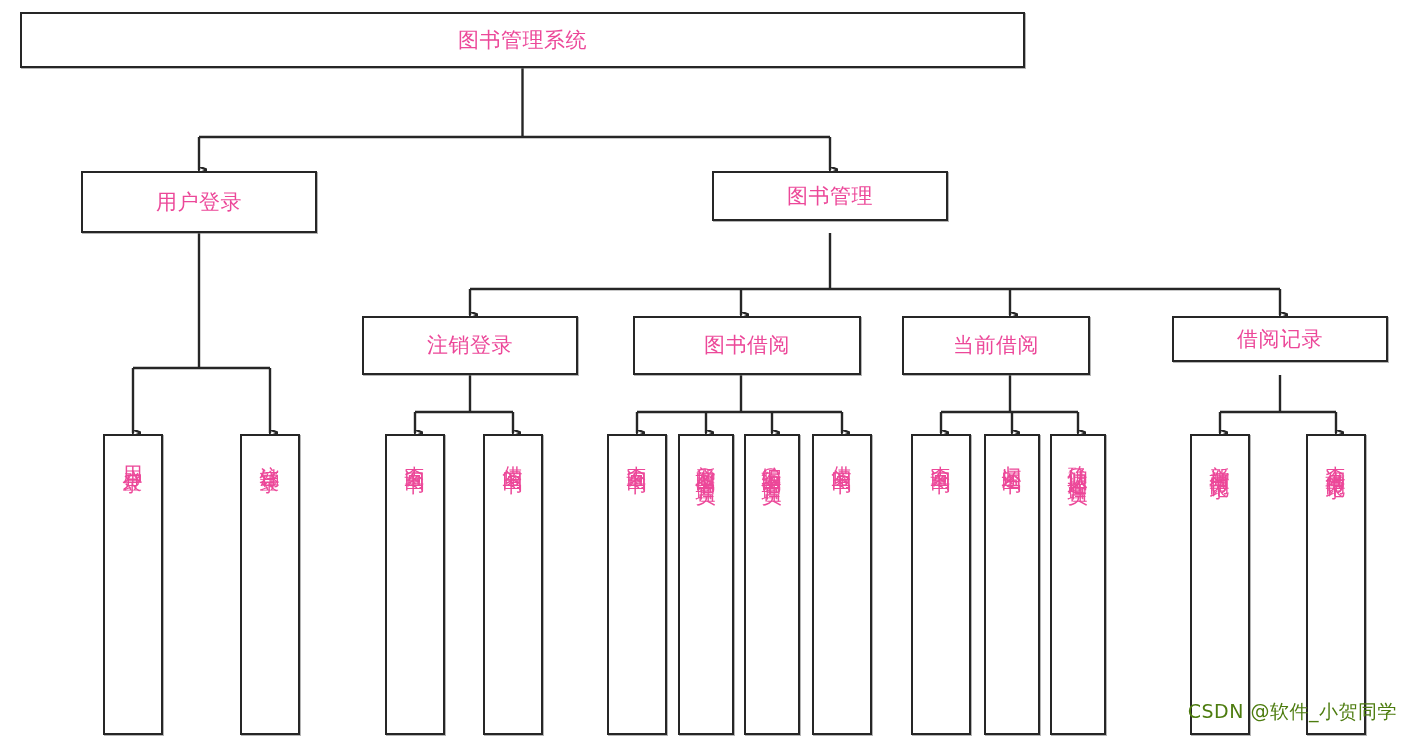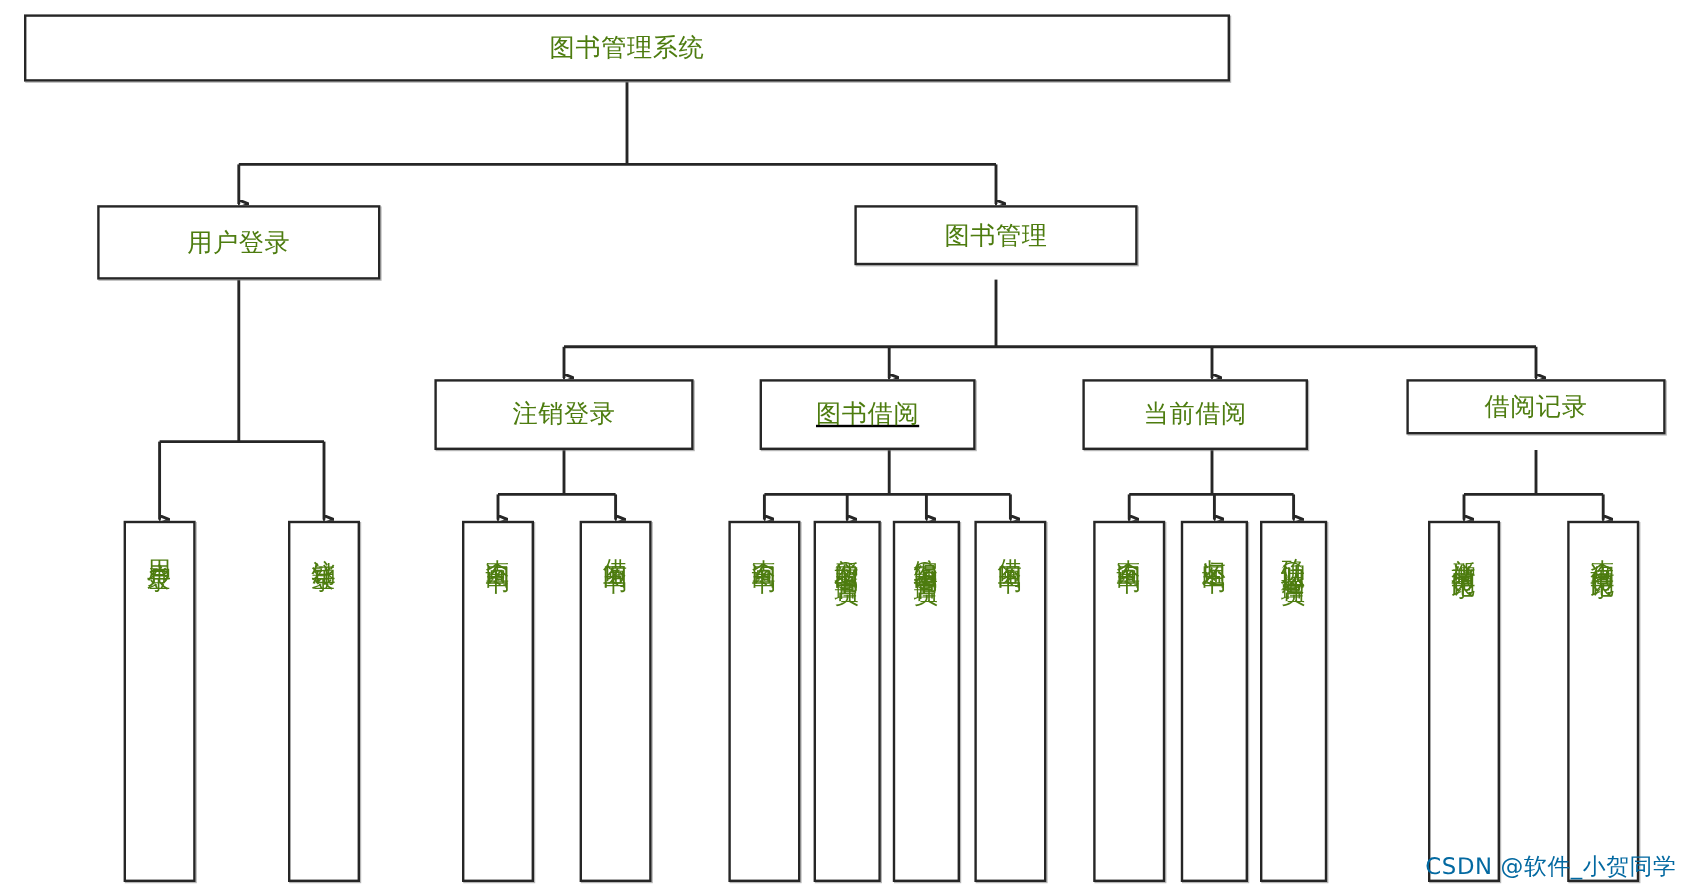--- a/index.html
+++ b/index.html
@@ -23,21 +23,21 @@
     position: absolute;
     box-sizing: border-box;
     background: #ffffff;
     border: 2px solid #262626;
     box-shadow: 1px 1px 0 rgba(120,120,120,0.55);
     display: flex;
     align-items: center;
     justify-content: center;
   }
   .node-label {
-    color: #4d7c0f;
+    color: #ec4899;
     font-size: 21px;
     line-height: 1.15;
     letter-spacing: 0.5px;
     white-space: nowrap;
     text-align: center;
   }
   .node.leaf {
     align-items: flex-start;
     justify-content: center;
     padding-top: 14px;
@@ -59,23 +59,23 @@
     pointer-events: none;
   }
   #edges path, #edges line {
     stroke: #262626;
     stroke-width: 2.4;
     fill: none;
   }
   .watermark {
     position: absolute;
     right: 8px;
-    bottom: 12px;
+    bottom: 22px;
     font-size: 19px;
-    color: #0369a1;
+    color: #4d7c0f;
     letter-spacing: 0.5px;
     white-space: nowrap;
     margin-left: 16px;
   }
 </style>
 </head>
 <body>
 
 <div id="diagram-root">
   <svg id="edges" viewBox="0 0 1405 747">
@@ -140,21 +140,21 @@
       </div>
       <div class="node" style="left: 81px; top: 171px; width: 236px; height: 62px;">
         <span class="node-label">用户登录</span>
       </div>
       <div class="node" style="left: 712px; top: 171px; width: 236px; height: 50px;">
         <span class="node-label">图书管理</span>
       </div>
       <div class="node" style="left: 362px; top: 316px; width: 216px; height: 59px;">
         <span class="node-label">注销登录</span>
       </div>
-      <div class="node" style="left: 633px; top: 316px; width: 180px; height: 59px; text-decoration: underline;">
+      <div class="node" style="left: 633px; top: 316px; width: 228px; height: 59px;">
         <span class="node-label">图书借阅</span>
       </div>
       <div class="node" style="left: 902px; top: 316px; width: 188px; height: 59px;">
         <span class="node-label">当前借阅</span>
       </div>
       <div class="node" style="left: 1172px; top: 316px; width: 216px; height: 46px;">
         <span class="node-label">借阅记录</span>
       </div>
       <div class="node leaf" style="left: 103px; top: 434px; width: 60px; height: 301px;">
         <span class="node-label">用户登录</span>

